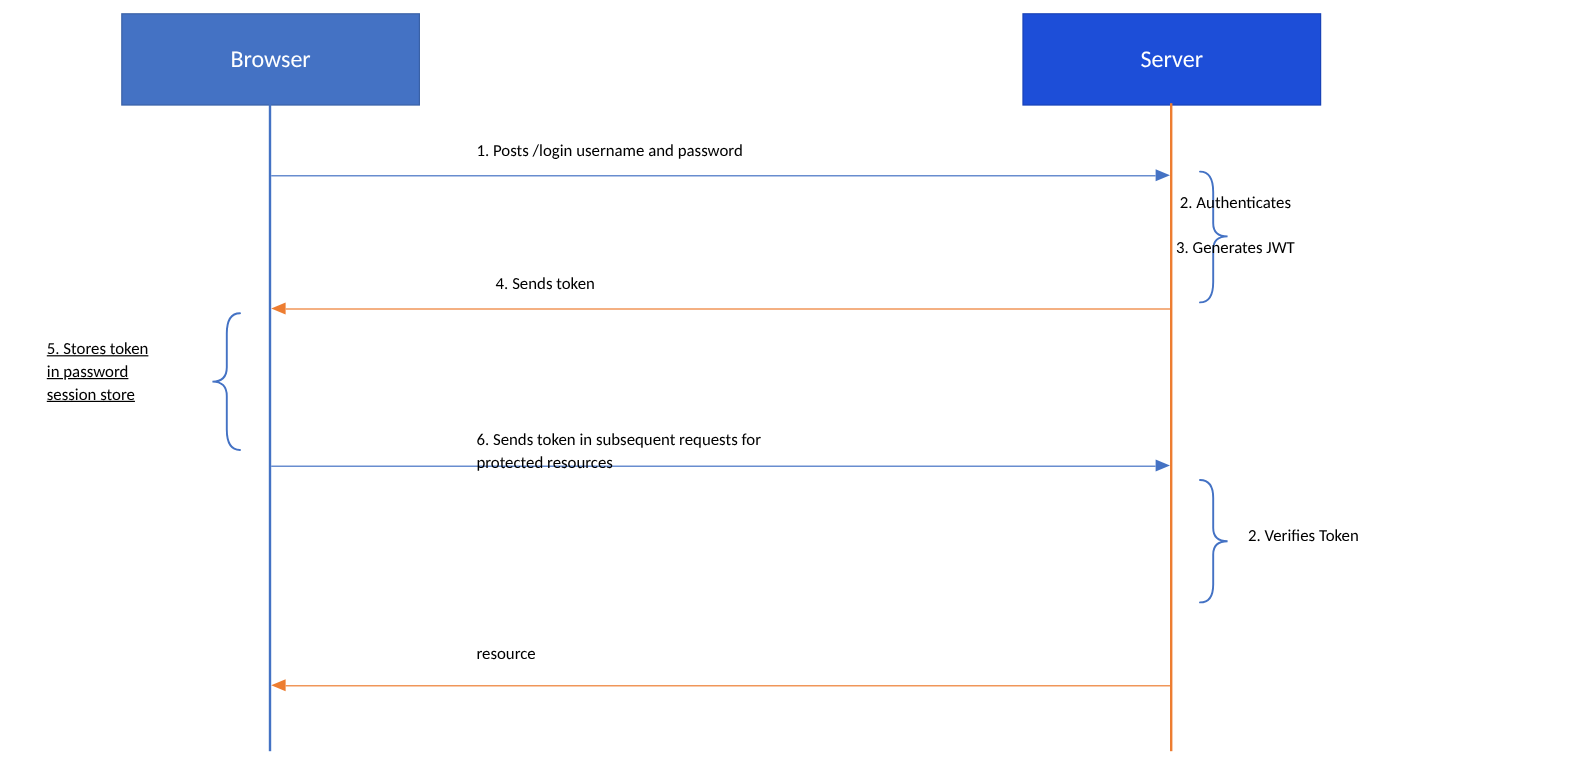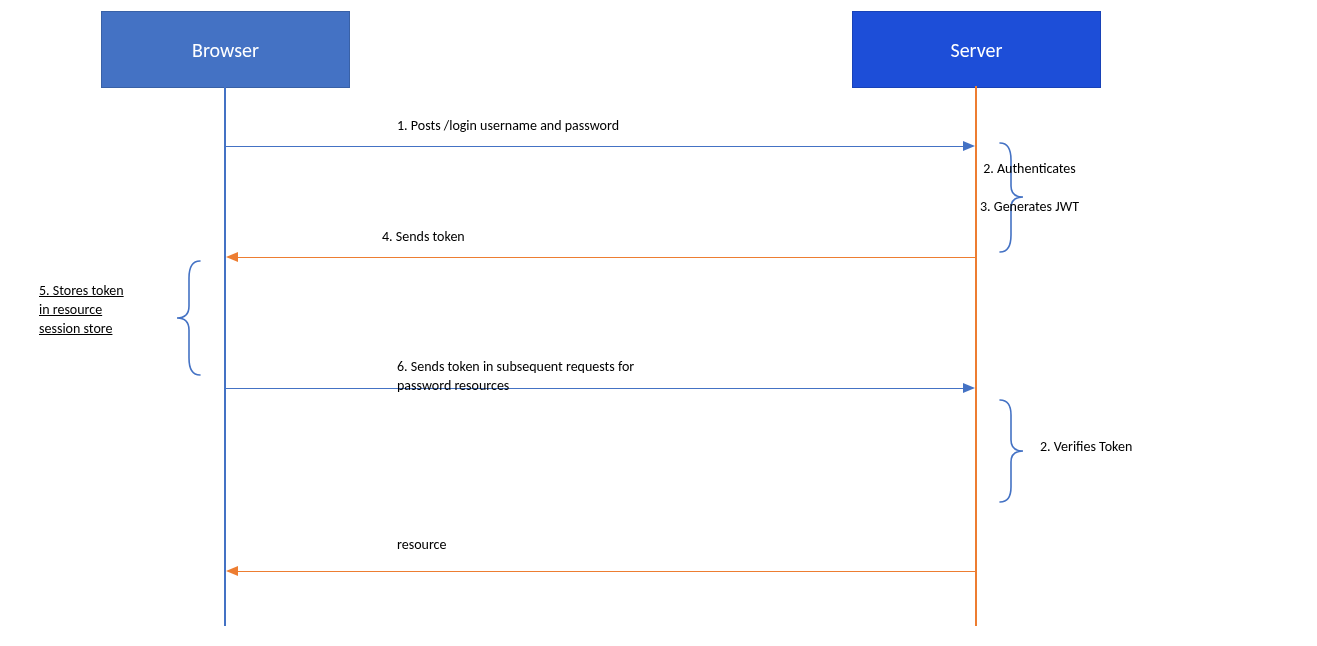--- a/index.html
+++ b/index.html
@@ -37,27 +37,27 @@
 
   <div class="abs lifeline ll-browser" style="left:224px;top:86px;height:540px;"></div>
   <div class="abs lifeline ll-server" style="left:975px;top:86px;height:540px;"></div>
 
   <div class="abs arrow blue" style="left:226px;top:146px;width:737px;"></div>
   <div class="abs head right blue" style="left:963px;top:141px;"></div>
   <div class="abs note" style="left:397px;top:117px;">1. Posts /login username and password</div>
 
   <div class="abs arrow orange" style="left:238px;top:257px;width:737px;"></div>
   <div class="abs head left orange" style="left:226px;top:252px;"></div>
-  <div class="abs note" style="left:382px;top:228px;">4. Sends token</div>
+  <div class="abs note" style="left:413px;top:228px;">4. Sends token</div>
 
   <div class="abs arrow blue" style="left:226px;top:388px;width:737px;"></div>
   <div class="abs head right blue" style="left:963px;top:383px;"></div>
   <div class="abs note" style="left:397px;top:358px;">
     <span>6. Sends token in subsequent requests for</span><br>
-    <span>password resources</span>
+    <span>protected resources</span>
   </div>
 
   <div class="abs arrow orange" style="left:238px;top:571px;width:737px;"></div>
   <div class="abs head left orange" style="left:226px;top:566px;"></div>
   <div class="abs note" style="left:397px;top:517px;">
     <br>
     <span>resource</span>
   </div>
 
   <svg class="abs" style="left:997px;top:140px;width:30px;height:115px;" viewBox="0 0 30 115">
@@ -69,21 +69,21 @@
     <br>
     <span>3. Generates JWT</span>
   </div>
 
   <svg class="abs" style="left:173px;top:258px;width:30px;height:120px;" viewBox="0 0 30 120">
     <path class="brace" d="M27,3 Q16,3 16,20 L16,48 Q16,60 4,60
                            Q16,60 16,72 L16,100 Q16,117 27,117"></path>
   </svg>
   <div class="abs note" style="left:39px;top:282px;text-decoration:underline;">
     <span>5. Stores token</span><br>
-    <span>in resource</span><br>
+    <span>in password</span><br>
     <span>session store</span>
   </div>
 
   <svg class="abs" style="left:997px;top:397px;width:30px;height:108px;" viewBox="0 0 30 108">
     <path class="brace" d="M3,3 Q14,3 14,18 L14,43 Q14,54 26,54
                            Q14,54 14,65 L14,90 Q14,105 3,105"></path>
   </svg>
   <div class="abs note" style="left:1040px;top:438px;">2. Verifies Token</div>
 
 </div>

